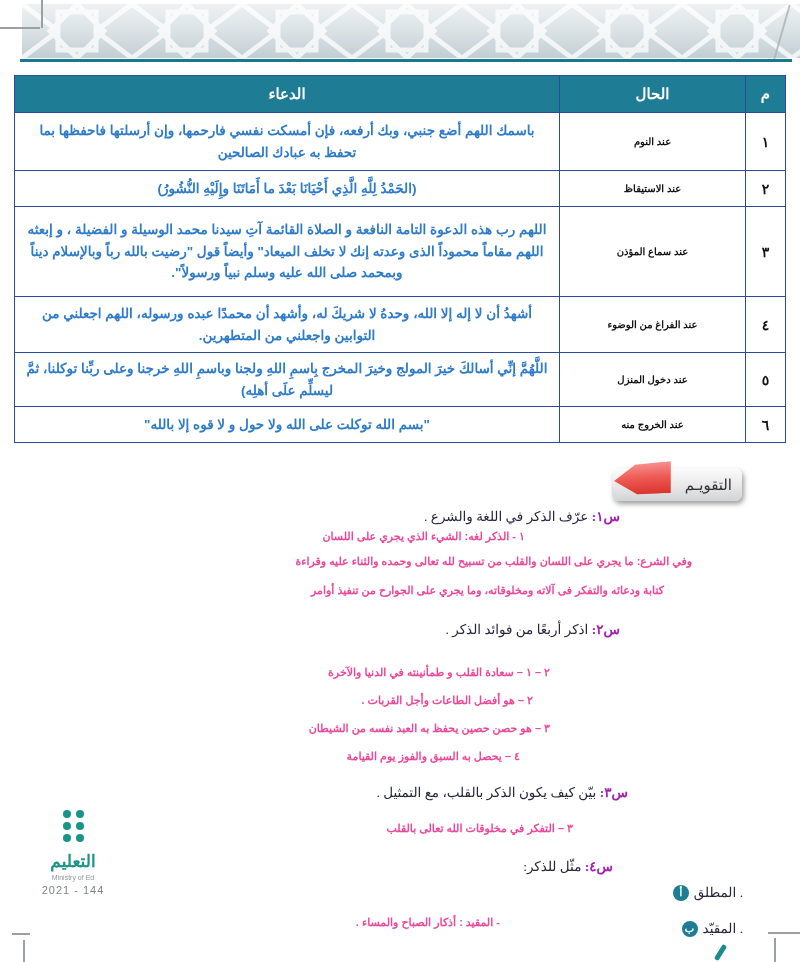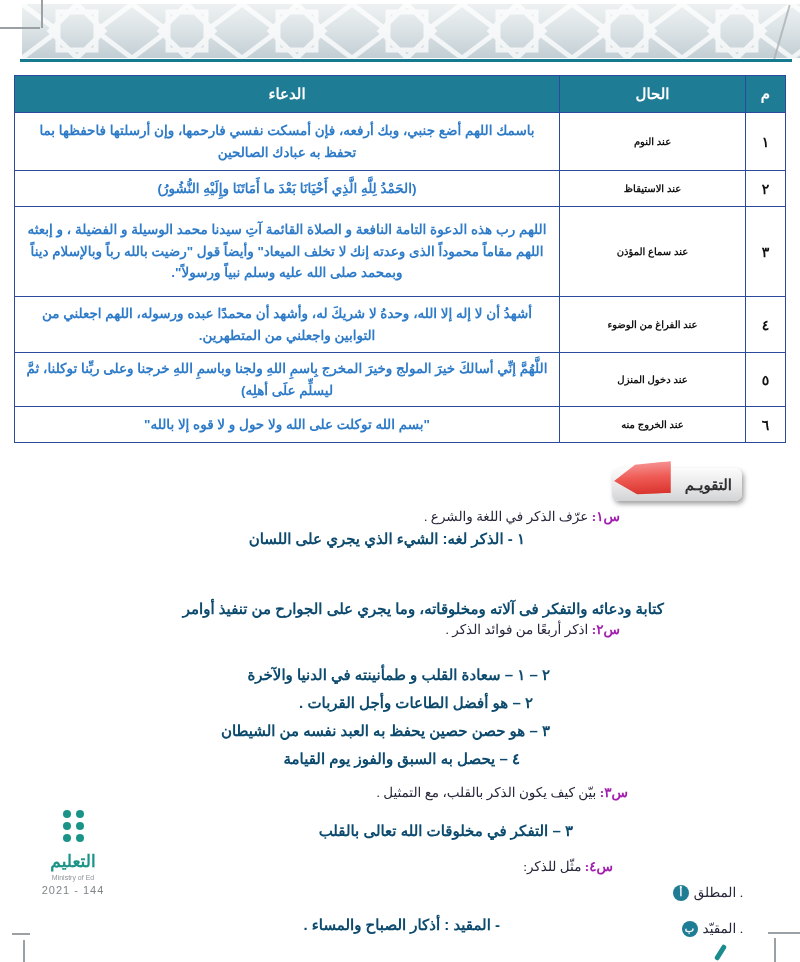--- a/index.html
+++ b/index.html
@@ -44,38 +44,38 @@
   tr.r4 { height:56px; } tr.r5 { height:54px; } tr.r6 { height:36px; }
 
   
   .tq-badge {
     position:absolute; top:468px; left:612px; width:130px; height:33px;
     background:linear-gradient(180deg,#fcfcfc 0%, #e8e8e9 55%, #d2d3d4 100%);
     border-radius:7px; box-shadow:2px 3px 5px rgba(0,0,0,.38);
   }
   .tq-label {
     position:absolute; right:10px; top:0; height:100%; display:flex; align-items:center;
-    font-size:15px; font-weight:bold; color:#2f2f33;margin-left:38px;
+    font-size:15px; font-weight:normal; color:#2f2f33;margin-left:38px;
   }
   .tq-arrow {
     position:absolute; left:2px; top:-5px; width:58px; height:32px;
     background:linear-gradient(180deg,#f59191 0%, #ef5b55 45%, #d9332d 100%);
     clip-path:polygon(38% 4%, 100% 0%, 96% 100%, 38% 96%, 0% 50%);
     transform:rotate(-4deg);
   }
 
   
   .qline {
     position:absolute; direction:rtl; white-space:nowrap;
     font-family:"Liberation Serif", serif; font-size:13.5px; color:#26263a;
   }
   .qline .qnum { color:#a21caf; font-weight:bold; }
   .aline {
     position:absolute; direction:rtl; white-space:nowrap;
-    font-size:15px; font-weight:bold; color:#0c4a6e;
+    font-size:11px; font-weight:bold; color:#ec4899;
   }
 
   
   .opt {
     position:absolute; display:flex; align-items:center; gap:5px;
     font-family:"Liberation Serif", serif; font-size:13.5px; color:#26263a;
   }
   .opt-circle {
     width:16px; height:16px; border-radius:50%; background:#1e7c95; color:#fff;
     font-size:10px; font-weight:bold; display:flex; align-items:center; justify-content:center;
@@ -172,21 +172,22 @@
   <div class="tq-badge">
     <span class="tq-arrow"></span>
     <span class="tq-label">التقويـم</span>
   </div>
 
   <div class="qline" style="top:508px; right:180px;">
     <span class="qnum">س١:</span>
     <span>عرّف الذكر في اللغة والشرع .</span>
   </div>
   <div class="aline" style="top:530px; right:275px;">١ - الذكر لغه: الشيء الذي يجري على اللسان</div>
-  <div class="aline" style="top:600px; right:136px;">كتابة ودعائه والتفكر فى آلاته ومخلوقاته، وما يجري على الجوارح من تنفيذ أوامر</div>
+  <div class="aline" style="top:555px; right:108px;">وفي الشرع: ما يجري على اللسان والقلب من تسبيح لله تعالى وحمده والثناء عليه وقراءة</div>
+  <div class="aline" style="top:584px; right:136px;">كتابة ودعائه والتفكر فى آلاته ومخلوقاته، وما يجري على الجوارح من تنفيذ أوامر</div>
 
   <div class="qline" style="top:621px; right:180px;">
     <span class="qnum">س٢:</span>
     <span>اذكر أربعًا من فوائد الذكر .</span>
   </div>
   <div class="aline" style="top:666px; right:250px;">٢ – ١ – سعادة القلب و طمأنينته في الدنيا والآخرة</div>
   <div class="aline" style="top:694px; right:267px;">٢ – هو أفضل الطاعات وأجل القربات .</div>
   <div class="aline" style="top:722px; right:250px;">٣ – هو حصن حصين يحفظ به العبد نفسه من الشيطان</div>
   <div class="aline" style="top:750px; right:280px;text-align:right;">٤ – يحصل به السبق والفوز يوم القيامة</div>
 

